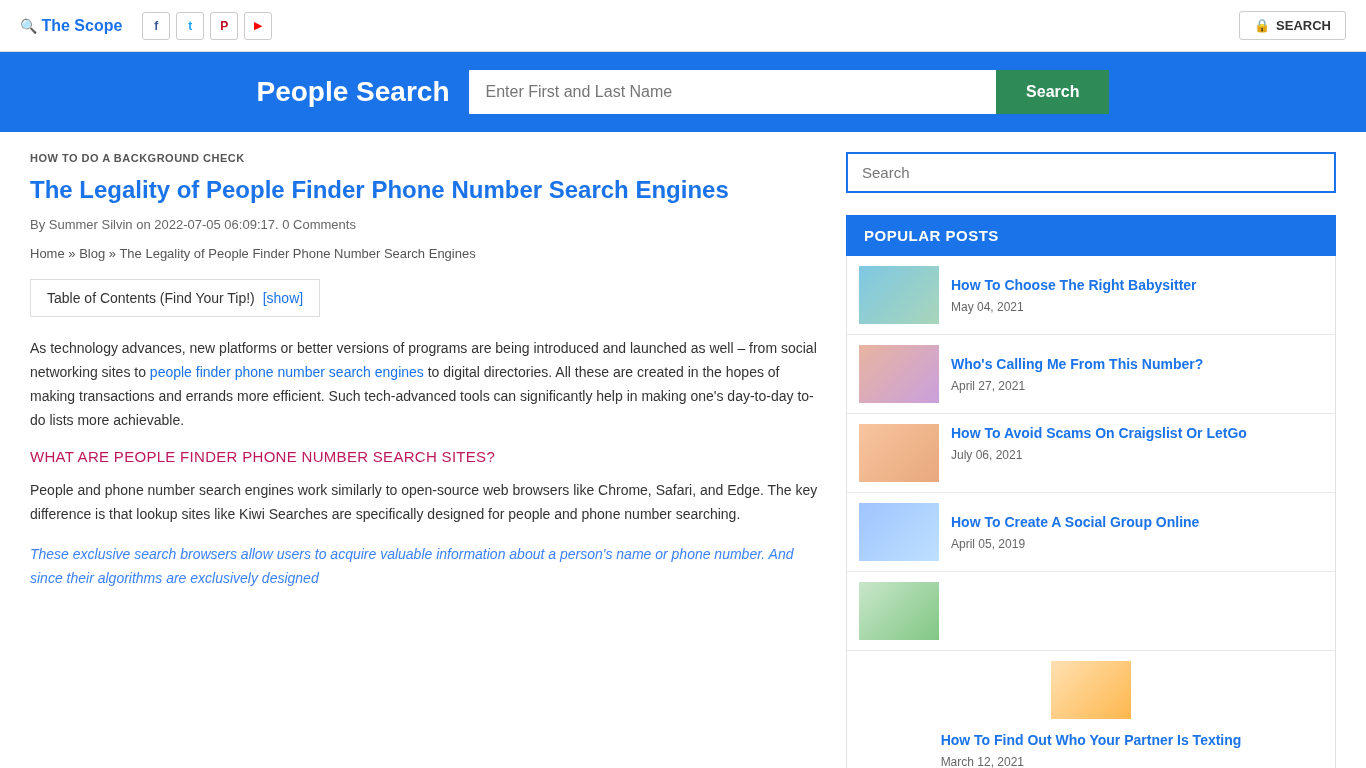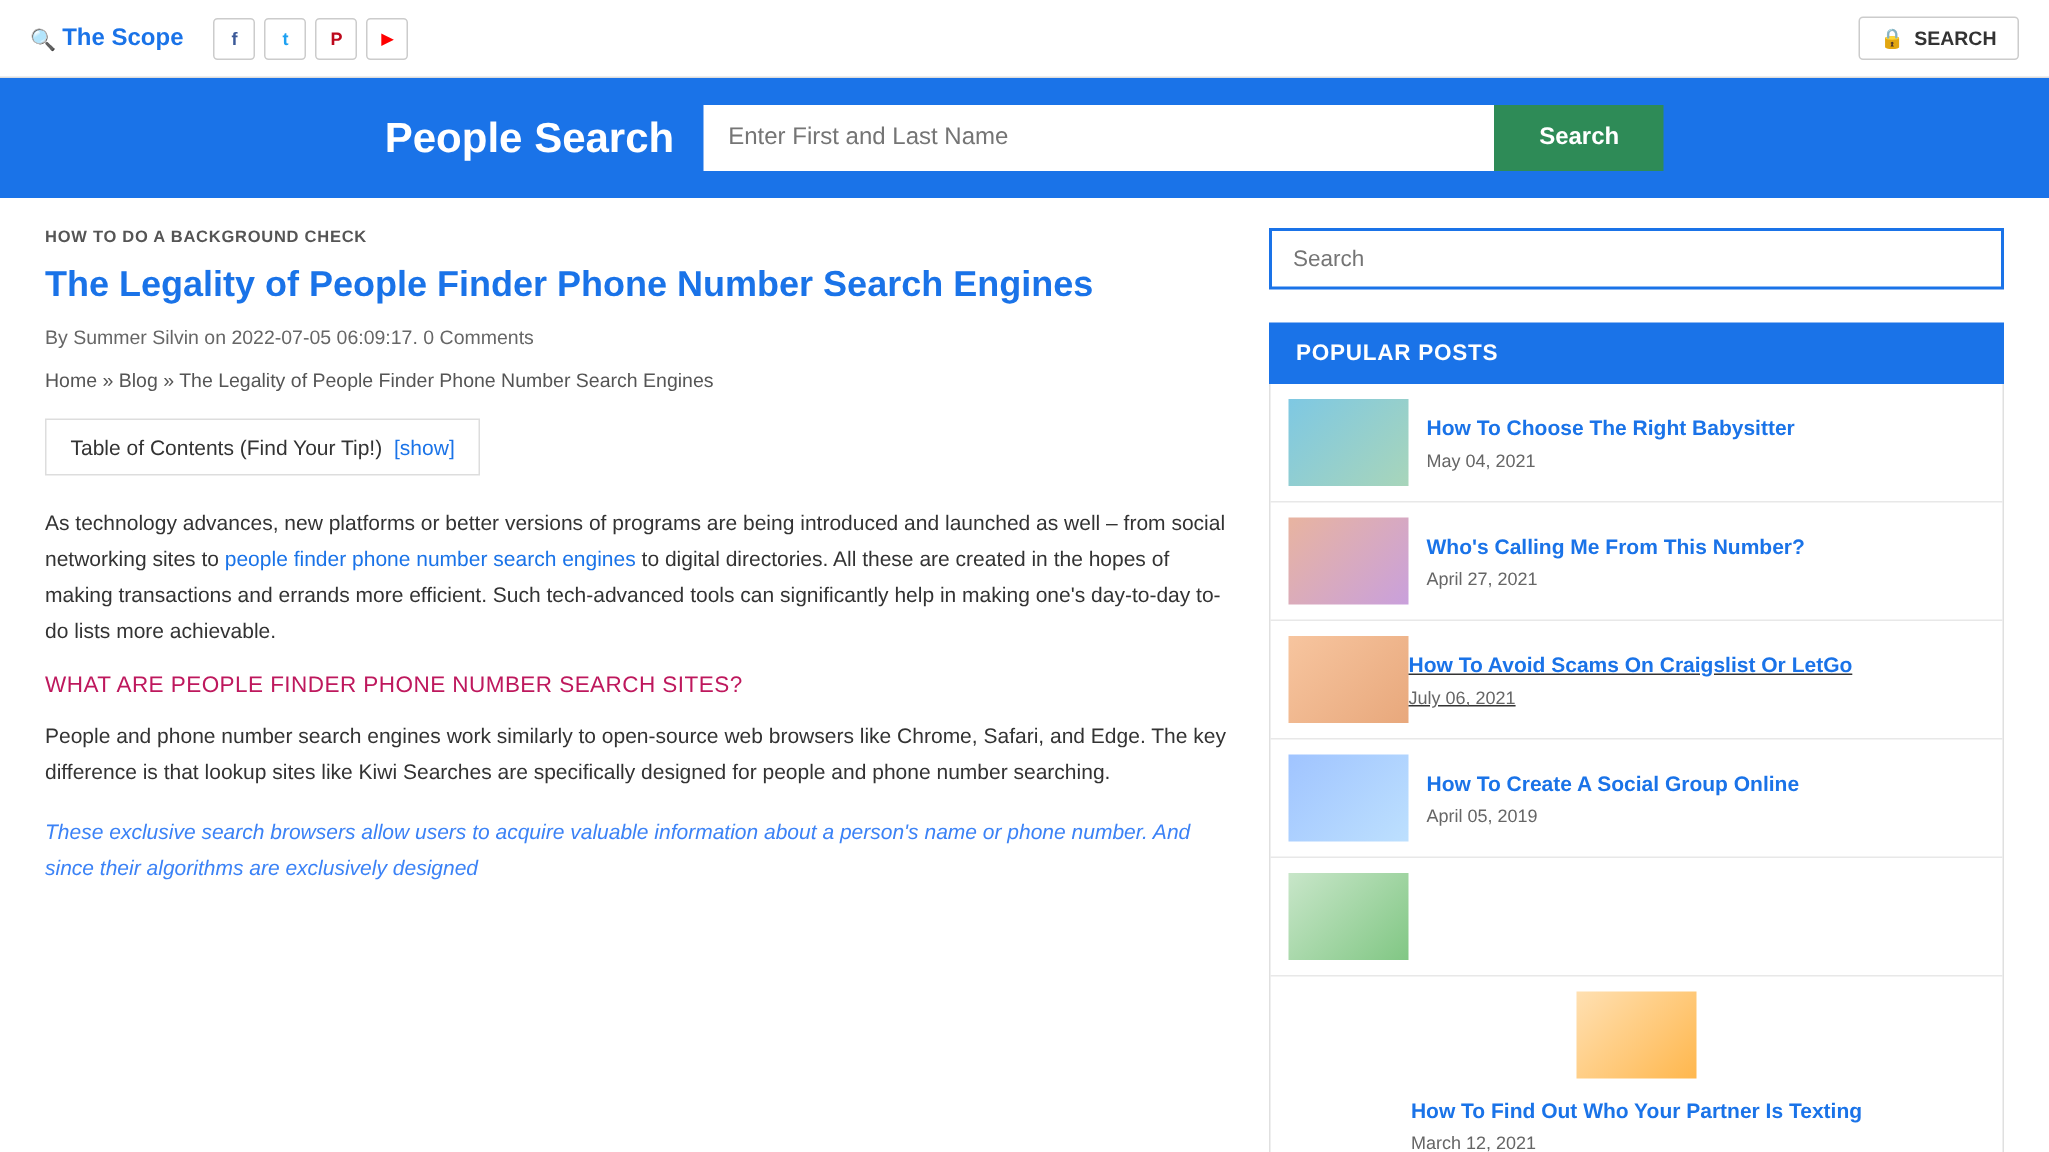--- a/index.html
+++ b/index.html
@@ -79,21 +79,21 @@
         </div>
 
         <div style="display:flex;align-items:center;padding:10px 12px;border-bottom:1px solid #e8e8e8;gap:12px;">
           <div style="width:80px;height:58px;flex-shrink:0;background:linear-gradient(135deg,#e8b4a0 0%,#c9a0dc 100%);"></div>
           <div>
             <a href="#" style="font-size:14px;font-weight:bold;color:#1a73e8;text-decoration:none;line-height:1.3;display:block;margin-bottom:4px;">Who's Calling Me From This Number?</a>
             <span style="font-size:12px;color:#666;">April 27, 2021</span>
           </div>
         </div>
 
-        <div style="display:flex;align-items:center;padding:10px 12px;border-bottom:1px solid #e8e8e8;gap:0;text-decoration:underline;">
+        <div style="display:flex;align-items:flex-start;padding:10px 12px;border-bottom:1px solid #e8e8e8;gap:12px;">
           <div style="width:80px;height:58px;flex-shrink:0;background:linear-gradient(135deg,#f7c59f 0%,#e8a87c 100%);"></div>
           <div>
             <a href="#" style="font-size:14px;font-weight:bold;color:#1a73e8;text-decoration:none;line-height:1.3;display:block;margin-bottom:4px;">How To Avoid Scams On Craigslist Or LetGo</a>
             <span style="font-size:12px;color:#666;">July 06, 2021</span>
           </div>
         </div>
 
         <div style="display:flex;align-items:center;padding:10px 12px;border-bottom:1px solid #e8e8e8;gap:12px;">
           <div style="width:80px;height:58px;flex-shrink:0;background:linear-gradient(135deg,#a0c4ff 0%,#bde0fe 100%);"></div>
           <div>

